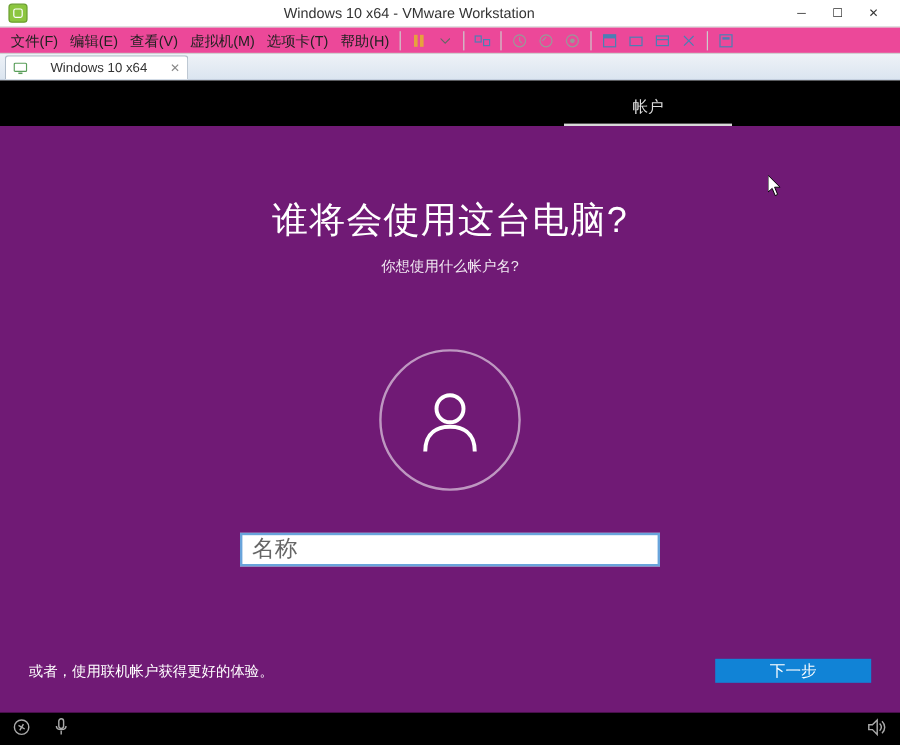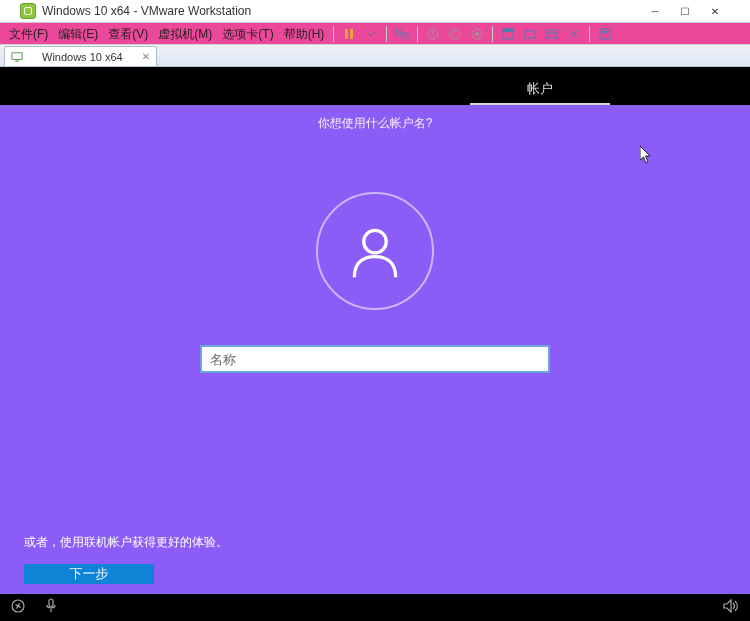--- a/index.html
+++ b/index.html
@@ -1,19 +1,19 @@
 <!DOCTYPE html>
 <html><head>
   <meta charset="utf-8">
   <style>
     * { margin: 0; padding: 0; box-sizing: border-box; }
     body { font-family: "Microsoft YaHei", "Segoe UI", Arial, sans-serif; font-size: 12px; width: 750px; height: 621px; overflow: hidden; background: #fff; }
 
     
-    .titlebar { height: 23px; background: #fff; border-bottom: 1px solid #ccc; display: flex; align-items: center; padding: 0 20px; }
+    .titlebar { height: 23px; background: #fff; border-bottom: 1px solid #ccc; display: flex; align-items: center; padding: 0 7px; text-align: center; }
     .titlebar .app-icon { width: 16px; height: 16px; background: #8cc63f; border: 1px solid #6a9e2f; border-radius: 3px; margin-right: 6px; position: relative; }
     .titlebar .app-icon::after { content: ""; position: absolute; inset: 3px; border: 1px solid #fff; border-radius: 2px; }
     .titlebar .title { flex: 1; font-size: 12px; color: #333; }
     .titlebar .winctl { display: flex; }
     .titlebar .winctl .btn { width: 30px; height: 22px; display: flex; align-items: center; justify-content: center; cursor: pointer; }
     .titlebar .winctl .sym { font-family: "Segoe UI Symbol", sans-serif; font-size: 10px; color: #333; }
 
     
     .menubar { height: 22px; background: #ec4899; border-bottom: 1px solid #d0d0d0; display: flex; align-items: center; padding: 0 4px; gap: 0; }
     .menubar .mi { padding: 0 5px; font-size: 12px; color: #222; cursor: pointer; line-height: 22px; }
@@ -24,38 +24,38 @@
     
     .tabstrip { height: 22px; background: linear-gradient(#eef2f7, #dbe5f0); border-bottom: 1px solid #b8c6d8; display: flex; align-items: flex-end; padding: 0 4px; }
     .tabstrip .tab { height: 20px; background: #fff; border: 1px solid #b0bcc9; border-bottom: none; border-radius: 3px 3px 0 0; display: flex; align-items: center; padding: 0 6px; gap: 19px; font-size: 11px; color: #333; cursor: pointer; }
     .tabstrip .tab .tab-icon { width: 12px; height: 12px; }
     .tabstrip .tab .close { color: #888; font-size: 10px; cursor: pointer; }
 
     
     .vm-area { position: relative; height: 554px; background: #000; }
 
     
-    .oobe { position: absolute; left: 0; right: 0; top: 8px; bottom: 27px; background: #8b5cf6; color: #fff; font-family: "Microsoft YaHei", "Segoe UI", sans-serif; }
+    .oobe { position: absolute; left: 0; right: 0; top: 8px; bottom: 27px; background: #701a75; color: #fff; font-family: "Microsoft YaHei", "Segoe UI", sans-serif; }
 
     .oobe-topbar { height: 30px; background: #000; display: flex; justify-content: flex-end; align-items: stretch; }
     .oobe-topbar .tab-wrap { position: relative; width: 140px; display: flex; align-items: center; justify-content: center; }
     .oobe-topbar .tab-label { font-size: 13px; color: #ddd; padding-bottom: 2px; }
     .oobe-topbar .underline { position: absolute; bottom: 0; left: 0; right: 0; height: 2px; background: #fff; opacity: 0.85; }
 
     .oobe-body { position: absolute; top: 30px; bottom: 60px; left: 0; right: 0; display: flex; flex-direction: column; align-items: center; }
     .heading { font-size: 30px; font-weight: 300; margin-top: 58px; letter-spacing: 1px; }
     .subheading { font-size: 12px; margin-top: 10px; opacity: 0.9; }
 
     .avatar-circle { width: 118px; height: 118px; border: 2px solid rgba(255,255,255,0.55); border-radius: 50%; margin-top: 60px; display: flex; align-items: center; justify-content: center; }
     .avatar-svg { width: 60px; height: 60px; }
 
-    .name-input { width: 350px; height: 28px; margin-top: 35px; border: 2px solid #69a4db; background: #fff; color: #555; font-size: 13px; padding: 0 8px; outline: none; }
+    .name-input { width: 350px; height: 28px; margin-top: 35px; border: 2px solid #69a4db; background: #fff; color: #555; font-size: 19px; padding: 0 8px; outline: none; }
     .name-input::placeholder { color: #666; }
 
-    .oobe-footer { position: absolute; bottom: 0; left: 0; right: 0; height: 60px; display: flex; justify-content: space-between; padding: 0 24px 10px 24px; flex-direction: column; }
+    .oobe-footer { position: absolute; bottom: 0; left: 0; right: 0; height: 60px; display: flex; align-items: center; justify-content: space-between; padding: 0 24px 10px 24px; }
     .footer-link { font-size: 12px; color: #fff; cursor: pointer; }
     .next-btn { width: 130px; height: 20px; background: #1183d6; border: none; color: #fff; font-size: 13px; cursor: pointer; font-family: inherit; }
 
     
     .vm-statusbar { position: absolute; left: 0; right: 0; bottom: 0; height: 27px; background: #000; display: flex; align-items: center; padding: 0 10px; gap: 18px; }
     .vm-statusbar .sicon { color: #aaa; font-size: 13px; cursor: pointer; }
     .vm-statusbar .spacer { flex: 1; }
 
     .cursor { position: absolute; top: 79px; left: 640px; width: 12px; height: 18px; pointer-events: none; }
   </style>
@@ -170,20 +170,21 @@
 
   <div class="oobe">
     <div class="oobe-topbar">
       <div class="tab-wrap" style="margin-right: 140px;">
         <span class="tab-label">帐户</span>
         <div class="underline"></div>
       </div>
     </div>
 
     <div class="oobe-body">
+      <div class="heading">谁将会使用这台电脑?</div>
       <div class="subheading">你想使用什么帐户名?</div>
 
       <div class="avatar-circle">
         <svg class="avatar-svg" viewBox="0 0 64 64">
           <circle cx="32" cy="22" r="12" fill="none" stroke="#fff" stroke-width="3.5"></circle>
           <path d="M10 60 C10 42 22 38 32 38 C42 38 54 42 54 60" fill="none" stroke="#fff" stroke-width="3.5"></path>
         </svg>
       </div>
 
       <input class="name-input" type="text" placeholder="名称" style="">

